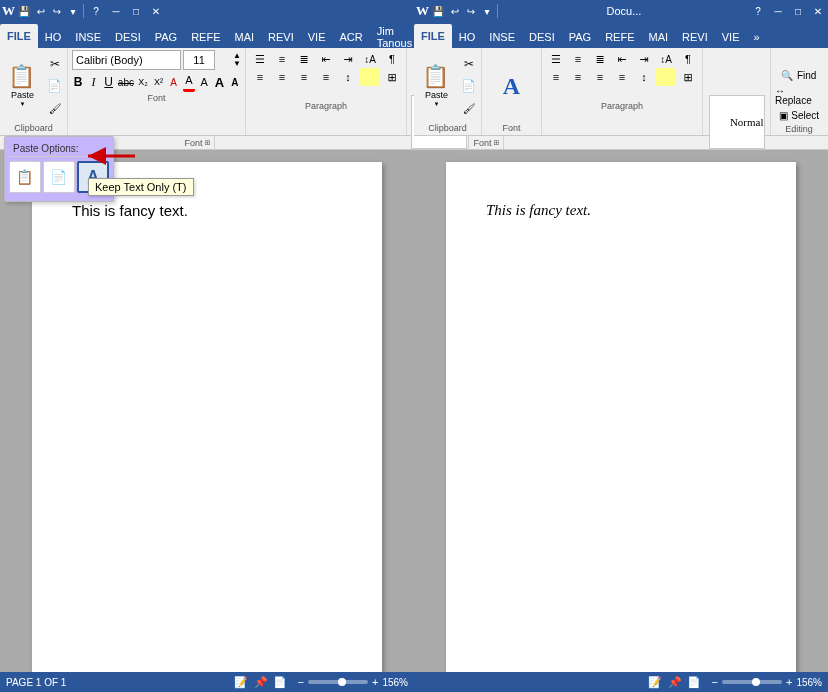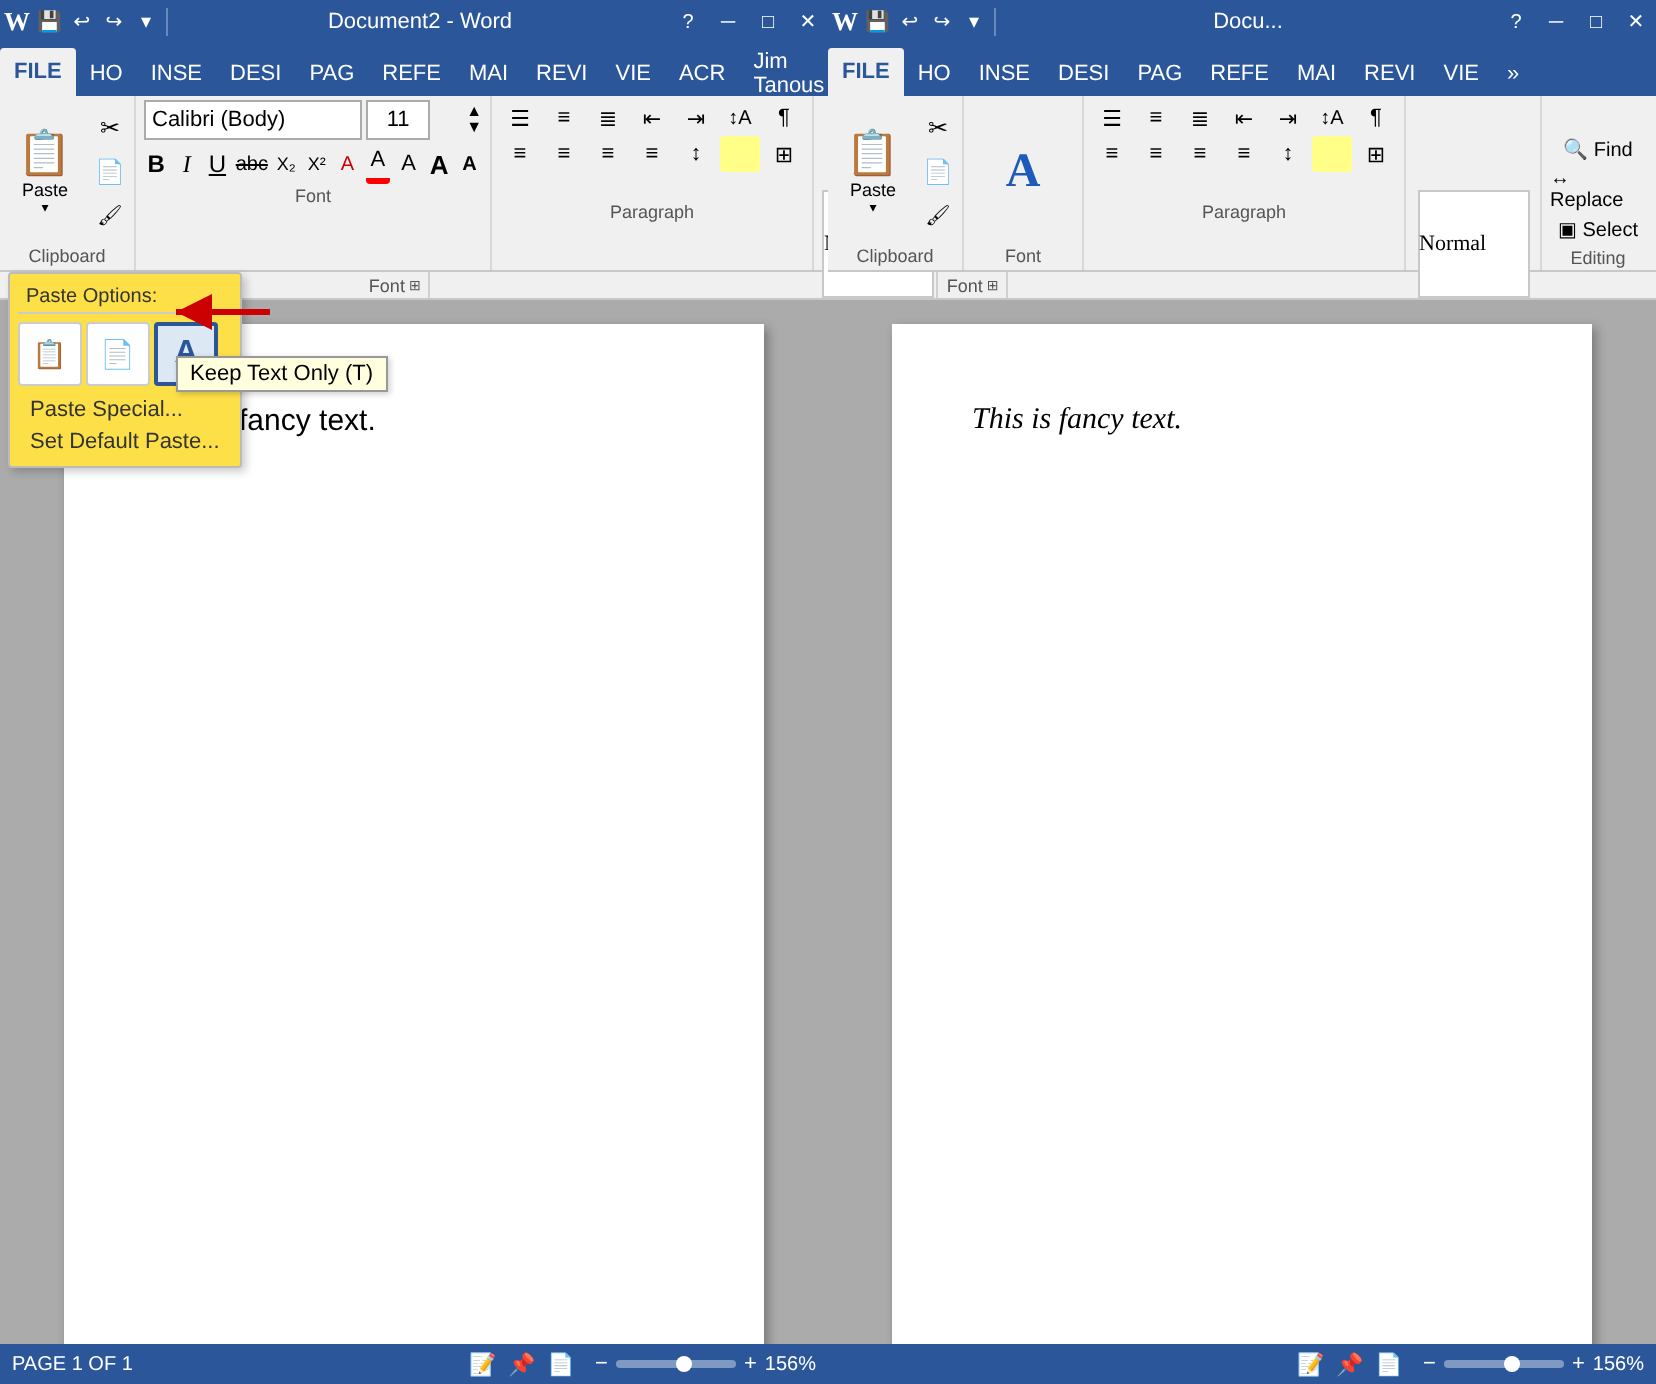--- a/index.html
+++ b/index.html
@@ -52,21 +52,21 @@
     
     .para-group { display: flex; flex-direction: column; border-right: 1px solid #d8d8d8; padding: 2px 4px; }
     .para-row { display: flex; gap: 2px; align-items: center; }
     .para-btn { width: 20px; height: 18px; display: flex; align-items: center; justify-content: center; cursor: pointer; border-radius: 2px; font-size: 11px; }
     .para-label { font-size: 9px; color: #555; text-align: center; margin-top: 15px; }
 
     
     .styles-group { display: flex; flex-direction: column; border-right: 1px solid #d8d8d8; padding: 2px 4px; width: 68px; }
     .styles-inner { flex: 1; display: flex; align-items: center; justify-content: center; }
     .styles-label { font-size: 9px; color: #555; text-align: center; }
-    .styles-box { border: 1px solid #c8c8c8; width: 56px; height: 54px; background: white; display: flex; align-items: center; justify-content: flex-start; font-size: 10px; margin-top: 45px; }
+    .styles-box { border: 1px solid #c8c8c8; width: 56px; height: 54px; background: white; display: flex; align-items: center; justify-content: flex-end; font-size: 10px; margin-top: 45px; }
 
     
     .editing-group { display: flex; flex-direction: column; padding: 18px 4px; }
     .editing-inner { flex: 1; display: flex; flex-direction: column; gap: 2px; align-items: center; justify-content: center; }
     .edit-btn { width: 48px; height: 18px; display: flex; align-items: center; justify-content: center; cursor: pointer; border-radius: 2px; font-size: 10px; }
     .editing-label { font-size: 9px; color: #555; text-align: center; }
 
     
     .section-label-row { display: flex; height: 14px; }
     .section-half { width: 414px; background: #f0f0f0; display: flex; border-bottom: 1px solid #c8c8c8; }
@@ -74,21 +74,21 @@
     .sec-item .expand-icon { font-size: 7px; margin-left: 2px; }
 
     
     .docs-area { display: flex; flex: 1; overflow: hidden; }
     .doc-pane { width: 414px; background: #ababab; display: flex; flex-direction: column; align-items: center; overflow: hidden; position: relative; }
     .doc-page { background: white; width: 350px; margin-top: 12px; min-height: 520px; box-shadow: 2px 2px 5px rgba(0,0,0,0.3); padding: 40px 40px; position: relative; }
     .doc-text { font-size: 15px; font-family: Arial, sans-serif; color: #000; }
     .doc-text-fancy { font-size: 15px; font-family: 'Georgia', serif; font-style: italic; color: #000; }
 
     
-    .paste-options-popup { position: absolute; top: 88px; left: 4px; z-index: 100; background: #fde047; border: 1px solid #bbb; border-radius: 2px; padding: 4px; box-shadow: 2px 2px 4px rgba(0,0,0,0.2); }
+    .paste-options-popup { position: absolute; top: 88px; left: 4px; z-index: 100; background: #c4b5fd; border: 1px solid #bbb; border-radius: 2px; padding: 4px; box-shadow: 2px 2px 4px rgba(0,0,0,0.2); }
     .paste-opts-label { font-size: 10px; color: #333; padding: 2px 4px; border-bottom: 1px solid #ccc; margin-bottom: 4px; }
     .paste-opts-icons { display: flex; gap: 2px; margin-bottom: 4px; }
     .poi { width: 32px; height: 32px; border: 1px solid #ccc; background: white; display: flex; align-items: center; justify-content: center; cursor: pointer; border-radius: 2px; font-size: 14px; position: relative; }
     .poi.active { border: 2px solid #2b579a; background: #dde8f5; }
     .paste-menu-items { display: flex; flex-direction: column; }
     .pmi { font-size: 11px; color: #333; padding: 2px 6px; cursor: pointer; }
 
     
     .tooltip-box { position: absolute; top: 130px; left: 88px; background: #ffffdd; border: 1px solid #999; padding: 2px 6px; font-size: 11px; z-index: 200; white-space: nowrap; box-shadow: 1px 1px 3px rgba(0,0,0,0.2); }
 
@@ -113,21 +113,20 @@
 
   <div class="title-half">
     <span class="w-icon">W</span>
     <div class="title-small-btns">
       <span class="tsb">💾</span>
       <span class="tsb">↩</span>
       <span class="tsb">↪</span>
       <span class="tsb">▾</span>
     </div>
     <div class="divider-v-title"></div>
-    <span class="doc-title">Document2 - Word</span>
     <div class="title-right-btns">
       <span class="trb">?</span>
       <span class="trb">─</span>
       <span class="trb">□</span>
       <span class="trb close">✕</span>
     </div>
   </div>
 
   <div class="title-half right">
     <span class="w-icon">W</span>
@@ -270,24 +269,20 @@
         <div class="poi" title="Keep Source Formatting">
           <span>📋</span>
         </div>
         <div class="poi" title="Merge Formatting">
           <span>📄</span>
         </div>
         <div class="poi active" title="Keep Text Only">
           <span style="font-weight:bold; font-size:16px; color:#2b579a;">A</span>
         </div>
       </div>
-      <div class="paste-menu-items">
-        <div class="pmi">Paste Special...</div>
-        <div class="pmi">Set Default Paste...</div>
-      </div>
     </div>
 
     <div class="arrow-overlay">
       <svg width="80" height="40">
         <defs>
           <marker id="arrowhead" markerWidth="8" markerHeight="8" refX="6" refY="3" orient="auto">
             <polygon points="0 0, 6 3, 0 6" fill="#cc0000"></polygon>
           </marker>
         </defs>
         <line x1="75" y1="20" x2="28" y2="20" stroke="#cc0000" stroke-width="3" marker-end="url(#arrowhead)"></line>

